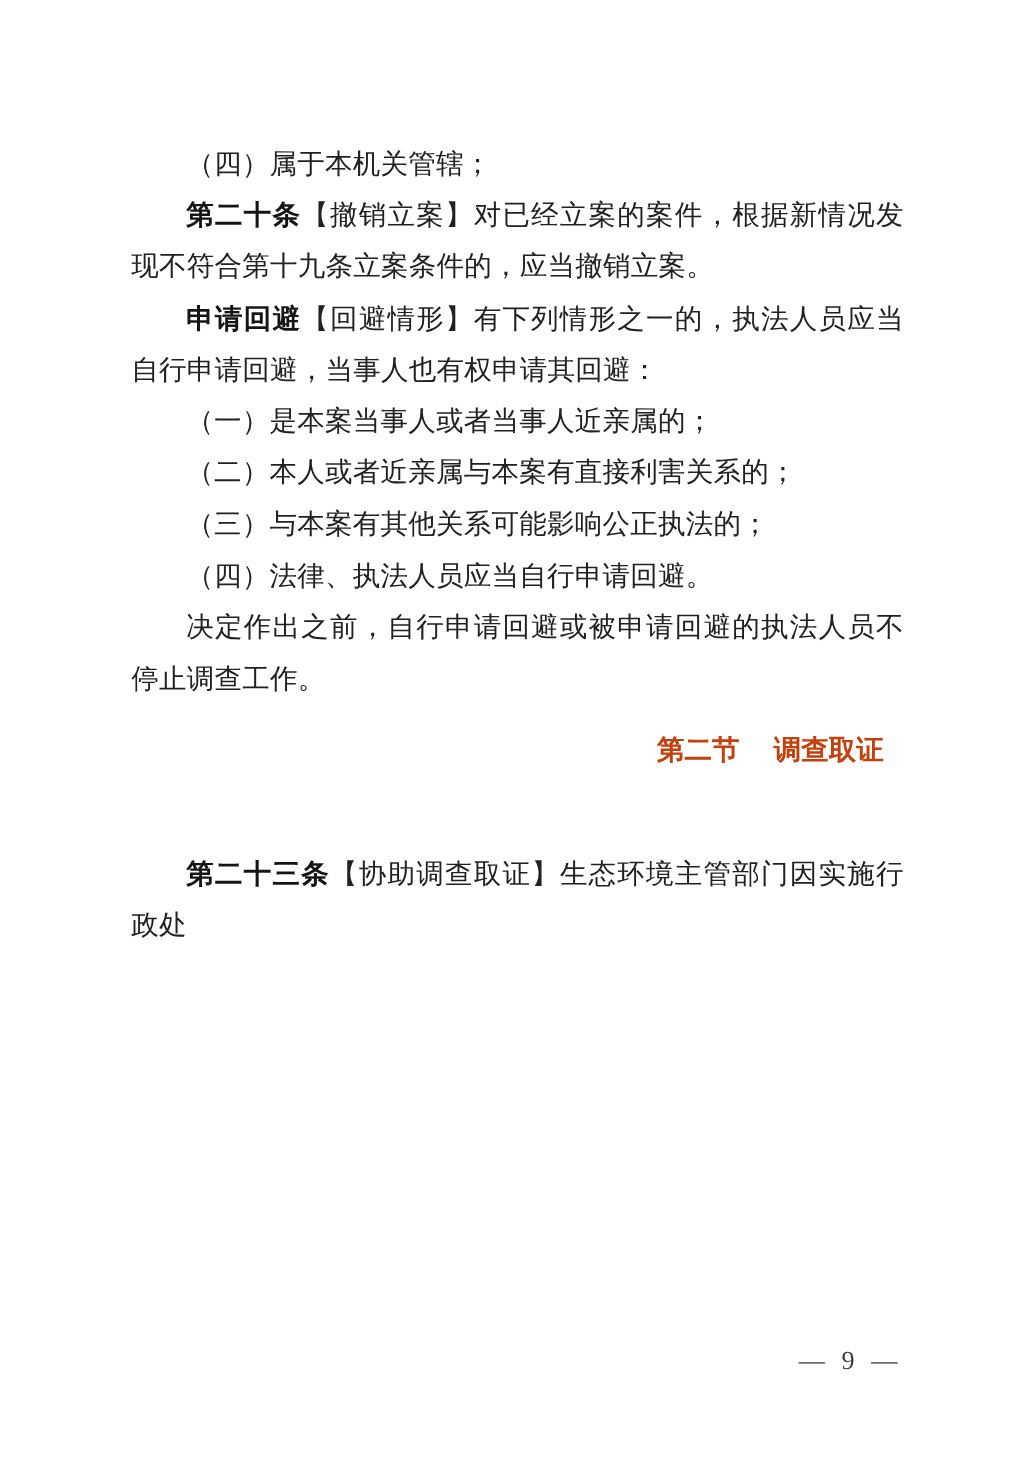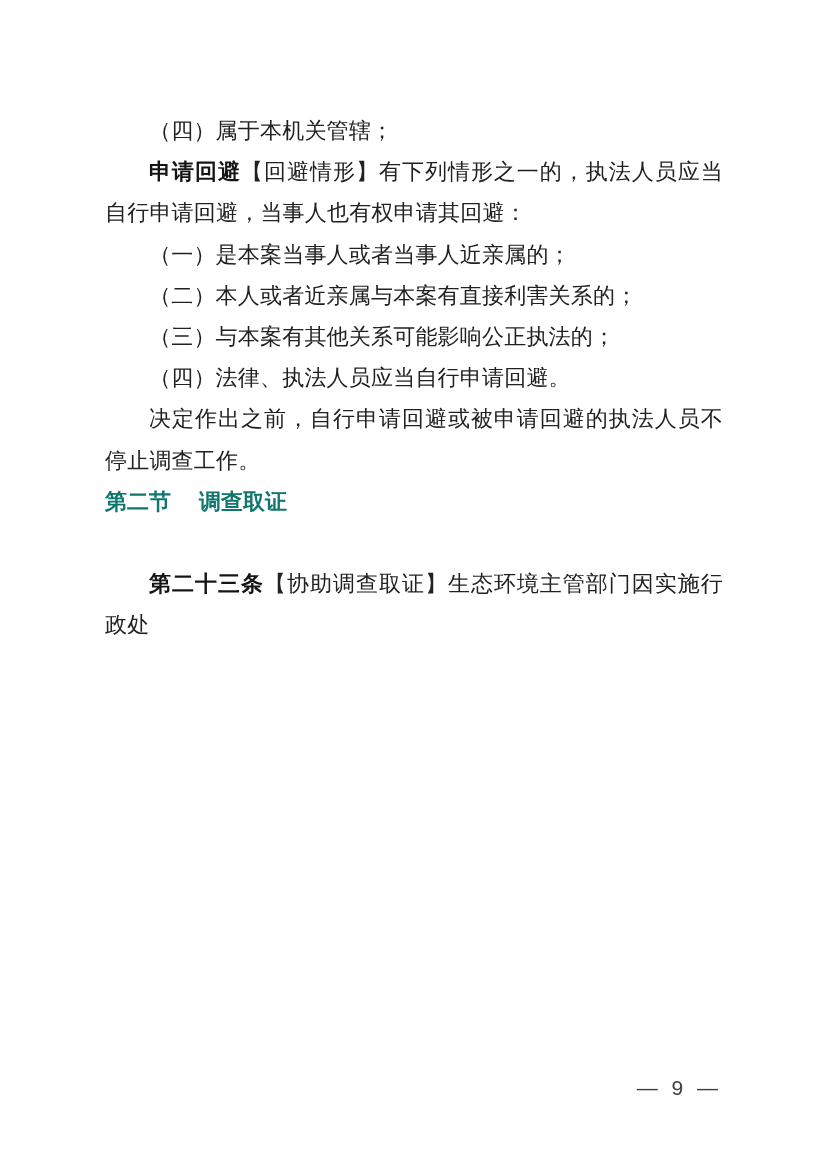--- a/index.html
+++ b/index.html
@@ -6,21 +6,21 @@
     margin: 0;
     padding: 0;
     background: #ffffff;
   }
   .page {
     position: relative;
     width: 826px;
     height: 1169px;
     background: #ffffff;
     overflow: hidden;
-    font-family: Liberation Sans, sans-serif;
+    font-family: Liberation Serif, serif;
   }
   .doc-body {
     position: absolute;
     left: 105px;
     top: 110px;
     width: 618px;
   }
   .para {
     margin: 0;
     font-size: 22px;
@@ -29,26 +29,26 @@
     text-indent: 2em;
     text-align: justify;
     text-align-last: left;
     letter-spacing: 0.2px;
   }
   .para .lead {
     font-weight: 700;
     color: #151515;
   }
   .section-header {
-    margin: 0;
+    margin: 16px;
     font-size: 22px;
     line-height: 41.2px;
     font-weight: 700;
-    color: #0f766e;
-    text-align: left;
+    color: #c2410c;
+    text-align: right;
     text-indent: 0;
   }
   .spacer {
     height: 41.2px;
   }
   .page-number {
     position: absolute;
     right: 104px;
     top: 1073px;
     font-size: 21px;
@@ -57,20 +57,21 @@
     letter-spacing: 4px;
     white-space: pre;
   }
 </style>
 </head>
 <body>
 
 <div class="page">
   <div class="doc-body">
       <p class="para">（四）属于本机关管辖；</p>
+      <p class="para"><b class="lead">第二十条</b>【撤销立案】对已经立案的案件，根据新情况发现不符合第十九条立案条件的，应当撤销立案。</p>
       <p class="para"><b class="lead">申请回避</b>【回避情形】有下列情形之一的，执法人员应当自行申请回避，当事人也有权申请其回避：</p>
       <p class="para">（一）是本案当事人或者当事人近亲属的；</p>
       <p class="para">（二）本人或者近亲属与本案有直接利害关系的；</p>
       <p class="para">（三）与本案有其他关系可能影响公正执法的；</p>
       <p class="para">（四）法律、执法人员应当自行申请回避。</p>
       <p class="para">决定作出之前，自行申请回避或被申请回避的执法人员不停止调查工作。</p>
       <p class="section-header">第二节　 调查取证</p>
       <div class="spacer"></div>
       <p class="para"><b class="lead">第二十三条</b>【协助调查取证】生态环境主管部门因实施行政处</p>
     </div>

